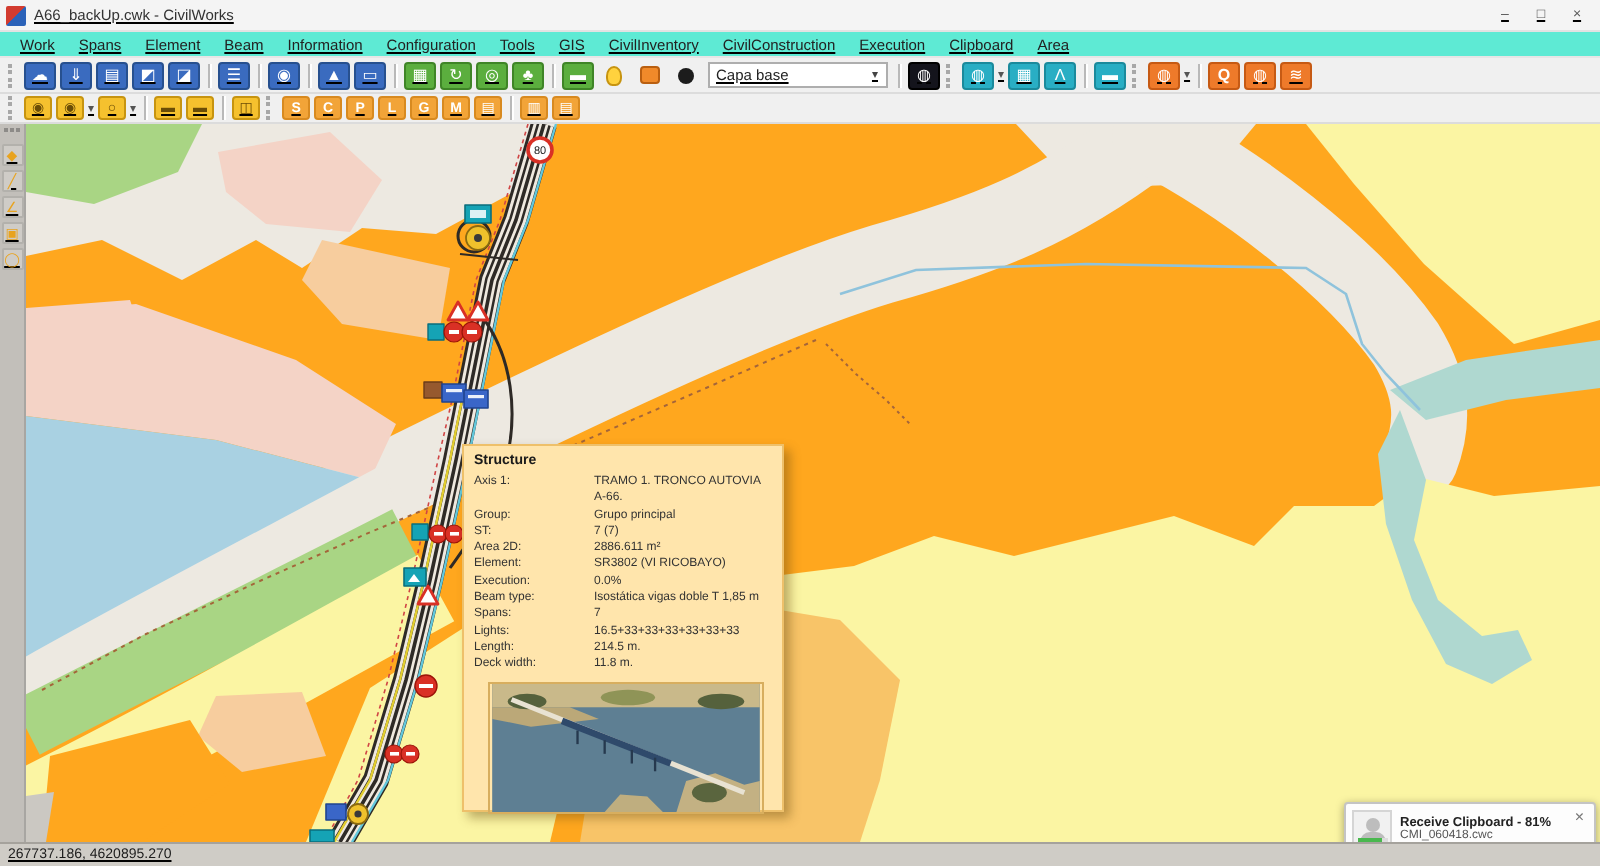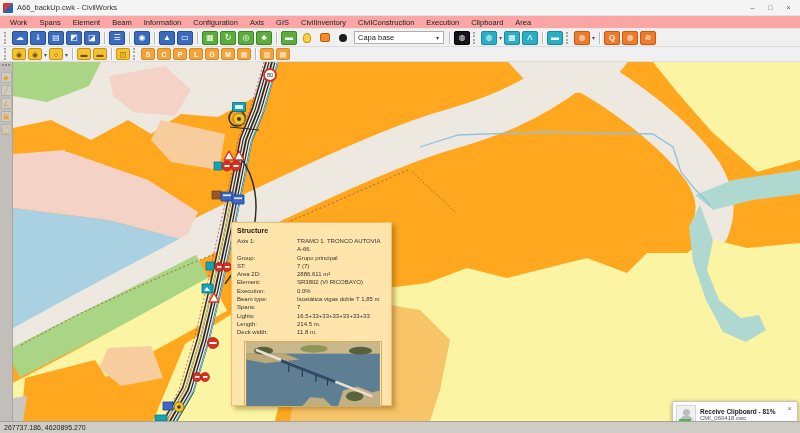--- a/index.html
+++ b/index.html
@@ -1,28 +1,28 @@
 <!DOCTYPE html>
 <html><head>
 <meta charset="utf-8">
 <style>
   * { margin:0; padding:0; box-sizing:border-box; }
   html,body { width:800px; height:433px; overflow:hidden; }
   body { font-family:"Liberation Sans","DejaVu Sans",sans-serif; background:#f0f0f0; }
-  .window { position:relative; width:800px; height:391px; background:#f0f0f0; }
+  .window { position:relative; width:800px; height:391px; background:#f0f0f0;text-decoration:underline; }
 
   
   .titlebar { height:16px; background:#f4f4f4; display:flex; align-items:center; padding:0 3px; border-bottom:1px solid #e2e2e2; }
   .app-logo { width:10px; height:10px; margin-right:4px; position:relative; background:linear-gradient(135deg,#d23b2f 0 50%,#2b62b8 50% 100%); border-radius:1px; }
   .title-text { font-size:7.5px; color:#333; flex:1; }
   .win-controls { display:flex; gap:1px; }
   .win-btn { width:17px; height:13px; font-size:7px; color:#555; display:flex; align-items:center; justify-content:center; }
 
   
-  .menubar { height:13px; background:#fca5a5; display:flex; align-items:center; padding-left:4px; border-bottom:1px solid #e6e6e6; }
+  .menubar { height:13px; background:#5eead4; display:flex; align-items:center; padding-left:4px; border-bottom:1px solid #e6e6e6; }
   .menu-item { font-size:7.5px; color:#222; padding:0 6px; line-height:13px; }
 
   
   .toolbar { background:#f0f0f0; display:flex; align-items:center; border-bottom:1px solid #dcdcdc; }
   .tb1 { height:18px; padding:1px 2px; }
   .tb2 { height:15px; padding:1px 2px; }
   .grip { width:5px; height:12px; margin:0 2px; border-left:2px dotted #a8a8a8; }
   .sep { width:1px; height:12px; background:#b9b9b9; margin:0 3px; box-shadow:1px 0 0 #fff; }
   .ti { width:16px; height:14px; border-radius:2px; display:flex; align-items:center; justify-content:center;
         font-size:8px; color:#fff; margin:0 1px; line-height:1; }
@@ -98,21 +98,21 @@
     </div>
   </div>
 
   <div class="menubar">
     <span class="menu-item">Work</span>
     <span class="menu-item">Spans</span>
     <span class="menu-item">Element</span>
     <span class="menu-item">Beam</span>
     <span class="menu-item">Information</span>
     <span class="menu-item">Configuration</span>
-    <span class="menu-item">Axis</span>
+    <span class="menu-item">Tools</span>
     <span class="menu-item">GIS</span>
     <span class="menu-item">CivilInventory</span>
     <span class="menu-item">CivilConstruction</span>
     <span class="menu-item">Execution</span>
     <span class="menu-item">Clipboard</span>
     <span class="menu-item">Area</span>
   </div>
 
   <div class="toolbar tb1">
     <div class="grip"></div>

